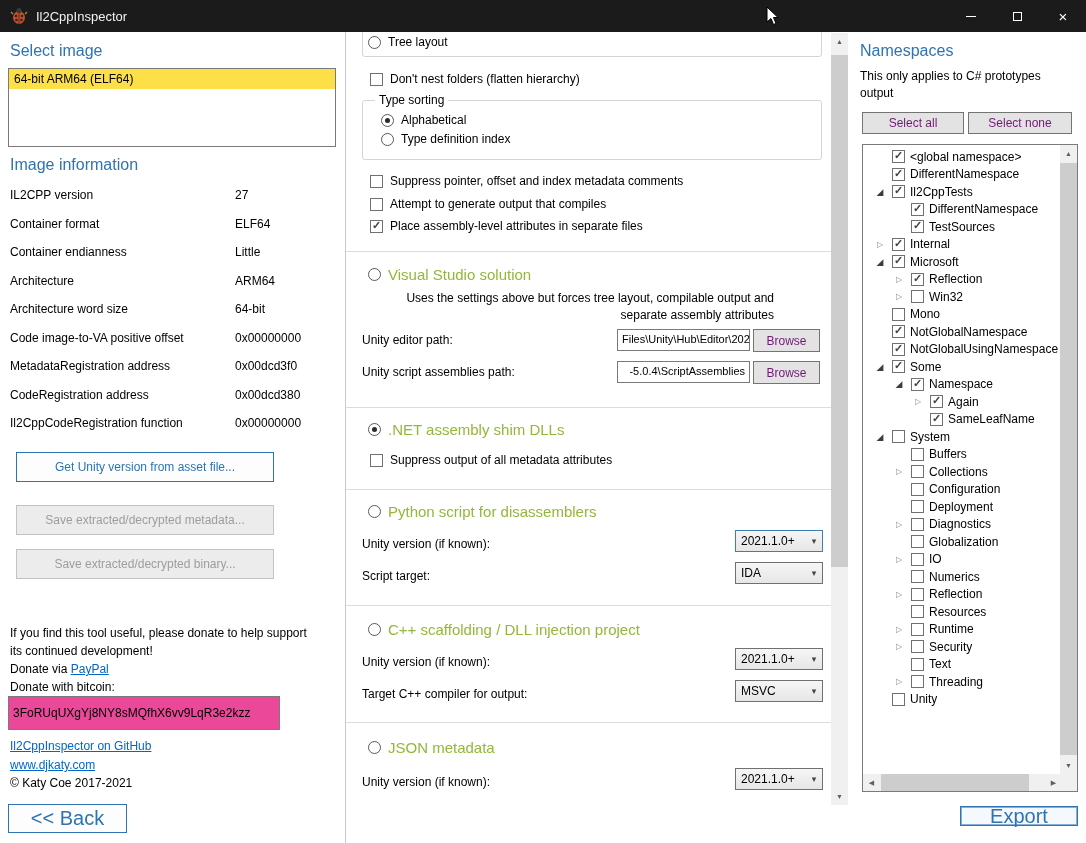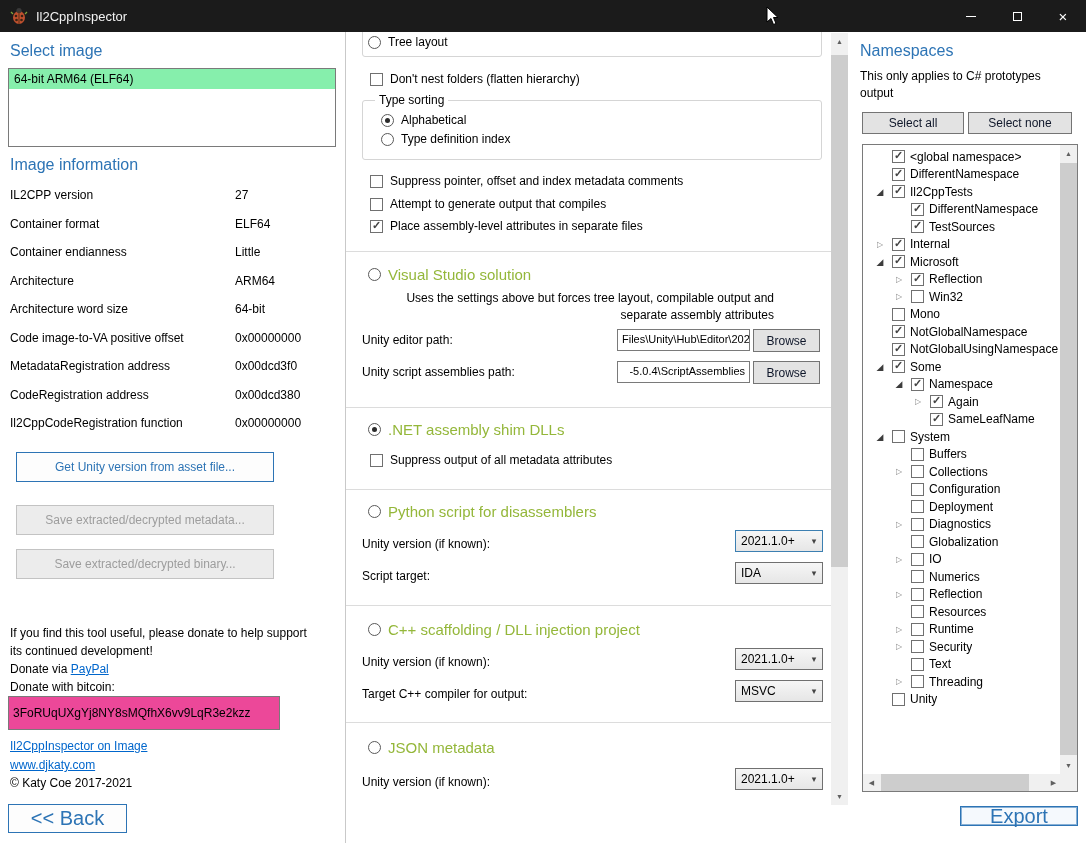--- a/index.html
+++ b/index.html
@@ -16,21 +16,21 @@
   .win-btn { width:46px; height:32px; display:flex; align-items:center; justify-content:center; color:#fff; }
   .glyph-min { width:10px; height:1px; background:#fff; display:block; }
   .glyph-max { width:9px; height:9px; border:1px solid #fff; display:block; }
   .glyph-close { font-size:15px; line-height:15px; }
   .mouse-cursor { position:absolute; left:766px; top:6px; z-index:50; }
 
   
   .h-blue { color:#2d74b5; font-size:16px; }
   .glabel { font-size:15px; color:#94b73a; }
   .link { color:#0066cc; text-decoration:underline; cursor:pointer; }
-  .btn { background:#e3e3e3; border:1px solid #747474; color:#0f172a; font-family:"Liberation Sans",sans-serif; font-size:12px; display:flex; align-items:center; justify-content:center; }
+  .btn { background:#e3e3e3; border:1px solid #747474; color:#701a75; font-family:"Liberation Sans",sans-serif; font-size:12px; display:flex; align-items:center; justify-content:center; }
   .btn-blue { background:#fdfdfd; border:1px solid #2d74b5; color:#2d74b5; }
   .btn-disabled { background:#ececec; border:1px solid #c3c3c3; color:#9d9d9d; }
   .btn-big { font-size:20px; }
   .btn-export { background:#f5f9fd; border:1px solid #2d74b5; box-shadow:inset 0 0 0 1px rgba(45,116,181,.55); color:#2d74b5; }
 
   .cb { width:13px; height:13px; border:1px solid #707070; background:#fff; display:inline-block; position:relative; flex:0 0 13px; }
   .cb.on::after { content:"✓"; position:absolute; left:1px; top:-2px; font-size:11px; font-weight:bold; color:#444; }
   .radio { width:13px; height:13px; border:1px solid #595959; border-radius:50%; background:#fff; display:inline-block; position:relative; flex:0 0 13px; }
   .radio.on::after { content:""; position:absolute; left:3px; top:3px; width:5px; height:5px; border-radius:50%; background:#2b2b2b; }
 
@@ -58,21 +58,21 @@
   .sb-btn.left { left:0; top:0; }
   .sb-btn.right { right:0; top:0; }
   .sb-thumb-v { position:absolute; left:0; width:17px; background:#cdcdcd; }
   .sb-thumb-h { position:absolute; top:0; height:17px; background:#cdcdcd; }
 
   
   .left-panel { position:absolute; left:0; top:32px; width:346px; height:811px; }
   .left-panel > * { position:absolute; }
   .listbox { left:8px; top:36px; width:328px; height:79px; border:1px solid #7a7a7a; background:#fff; overflow:hidden; }
   .lb-item { height:20px; line-height:20px; padding-left:5px; white-space:nowrap; }
-  .lb-item.selected { background:#86efac; }
+  .lb-item.selected { background:#fde047; }
   .info-table { left:10px; top:156px; width:330px; }
   .info-row { position:relative; height:28.5px; line-height:15px; }
   .info-value { position:absolute; left:225px; top:0; }
 
   
   .panel-divider { position:absolute; left:345px; top:32px; width:1px; height:811px; background:#c9c9c9; }
   .middle-panel { position:absolute; left:346px; top:32px; width:502px; height:811px; overflow:hidden; }
   .middle-panel > * { position:absolute; }
   .desc { line-height:17px; }
 
@@ -144,21 +144,21 @@
     <button class="btn btn-disabled" style="position:absolute; left:16px; top:473px; width:258px; height:30px;">Save extracted/decrypted metadata...</button>
     <button class="btn btn-disabled" style="position:absolute; left:16px; top:517px; width:258px; height:30px;">Save extracted/decrypted binary...</button>
 
     <div style="left:10px; top:592px; width:312px; line-height:18px;">If you find this tool useful, please donate to help support its continued development!</div>
     <div style="left:10px; top:630px;">
       <span>Donate via </span><span class="link">PayPal</span>
     </div>
     <div style="left:10px; top:648px;">Donate with bitcoin:</div>
     <input class="textbox-input" style="position: absolute; left: 8px; top: 664px; width: 272px; height: 20px;" readonly="" value="3FoRUqUXgYj8NY8sMQfhX6vv9LqR3e2kzz">
 
-    <div style="left:10px; top:707px;" class="link">Il2CppInspector on Image</div>
+    <div style="left:10px; top:707px;" class="link">Il2CppInspector on GitHub</div>
     <div style="left:10px; top:726px;" class="link">www.djkaty.com</div>
     <div style="left:10px; top:744px;">© Katy Coe 2017-2021</div>
 
     <button class="btn btn-blue btn-big" style="position:absolute; left:8px; top:772px; width:119px; height:29px;">&lt;&lt; Back</button>
   </div>
 
   <div class="panel-divider"></div>
 
   <div class="middle-panel">
 

